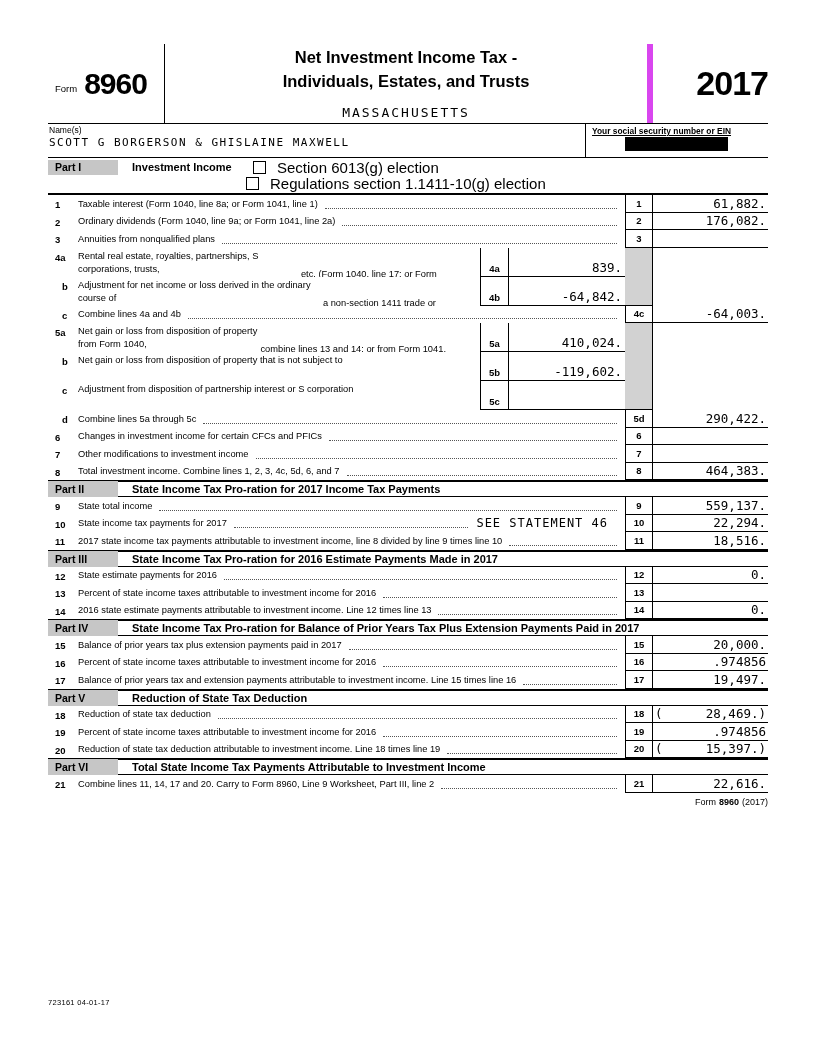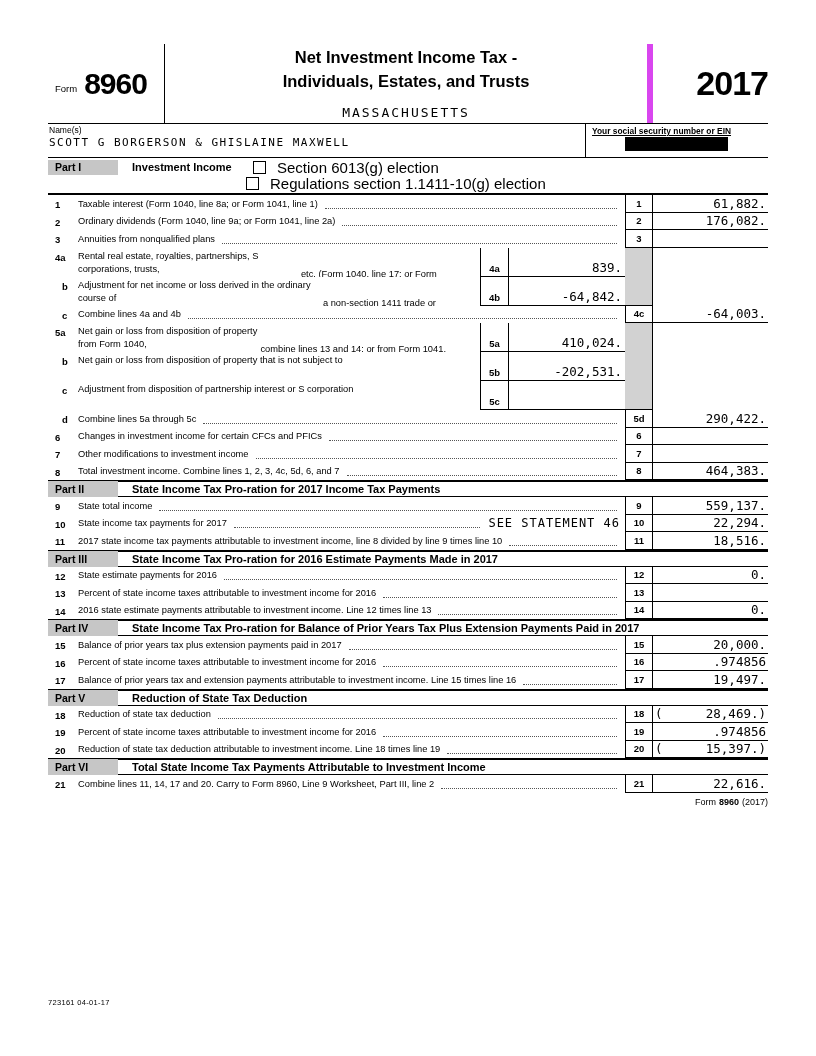--- a/index.html
+++ b/index.html
@@ -37,21 +37,21 @@
   .cbl { font-size:15px; margin-left:11px; }
 
   
   .line { display:flex; align-items:stretch; }
   .h1 { height:17.5px; }
   .h2 { height:29px; }
   .lnum { width:30px; font-weight:bold; font-size:9.5px; padding:4px 0 0 7px; }
   .lnum.sub { padding-left:14px; }
   .ldesc { flex:1; display:flex; align-items:center; font-size:9.3px; overflow:hidden; }
   .leader { flex:1; border-bottom:1.5px dotted #555; margin:0 8px 4px 7px; align-self:flex-end; min-width:8px; }
-  .note { font-family:"DejaVu Sans Mono", monospace; font-size:12px; letter-spacing:1px; margin-right:5px; white-space:nowrap; }
+  .note { font-family:"DejaVu Sans Mono", monospace; font-size:12px; letter-spacing:1px; margin-right:17px; white-space:nowrap; }
   .ldesc2 { flex:1; display:flex; flex-direction:row; justify-content:flex-start; font-size:9.3px; padding-top:2px; overflow:hidden; }
   .dl1 { line-height:13px; }
   .dl2 { line-height:13px; display:flex; align-items:flex-end;margin-top:44px; }
   .nbox { width:28px; border-left:1px solid #000; border-right:1px solid #000; border-bottom:1px solid #000;
           font-weight:bold; font-size:9.5px; display:flex; align-items:center; justify-content:center; }
   .abox { width:115px; border-bottom:1px solid #000; font-family:"DejaVu Sans Mono", monospace; font-size:12.5px;
           display:flex; align-items:center; justify-content:flex-end; padding:0 2px; white-space:nowrap; }
   .po { margin-right:auto; }
   .sbox { width:29px; border-left:1px solid #000; border-right:1px solid #000; border-bottom:1px solid #000;
           font-weight:bold; font-size:9.5px; display:flex; align-items:flex-end; justify-content:center; padding-bottom:2px; }
@@ -222,21 +222,21 @@
       <div class="lnum sub">b</div>
       <div class="ldesc2">
         <div class="dl1">Net gain or loss from disposition of property that is not subject to</div>
         <div class="dl2">
             <span>net deduction income tax</span>
             <span class="leader"></span>
           </div>
       </div>
       <div class="sbox">5b</div>
       <div class="samt">
-          <span>-202,531.</span>
+          <span>-119,602.</span>
         </div>
       <div class="gcol"></div>
       <div class="rempty"></div>
     </div>
 
     <div class="line h2">
       <div class="lnum sub">c</div>
       <div class="ldesc2">
         <div class="dl1">Adjustment from disposition of partnership interest or S corporation</div>
         <div class="dl2">

